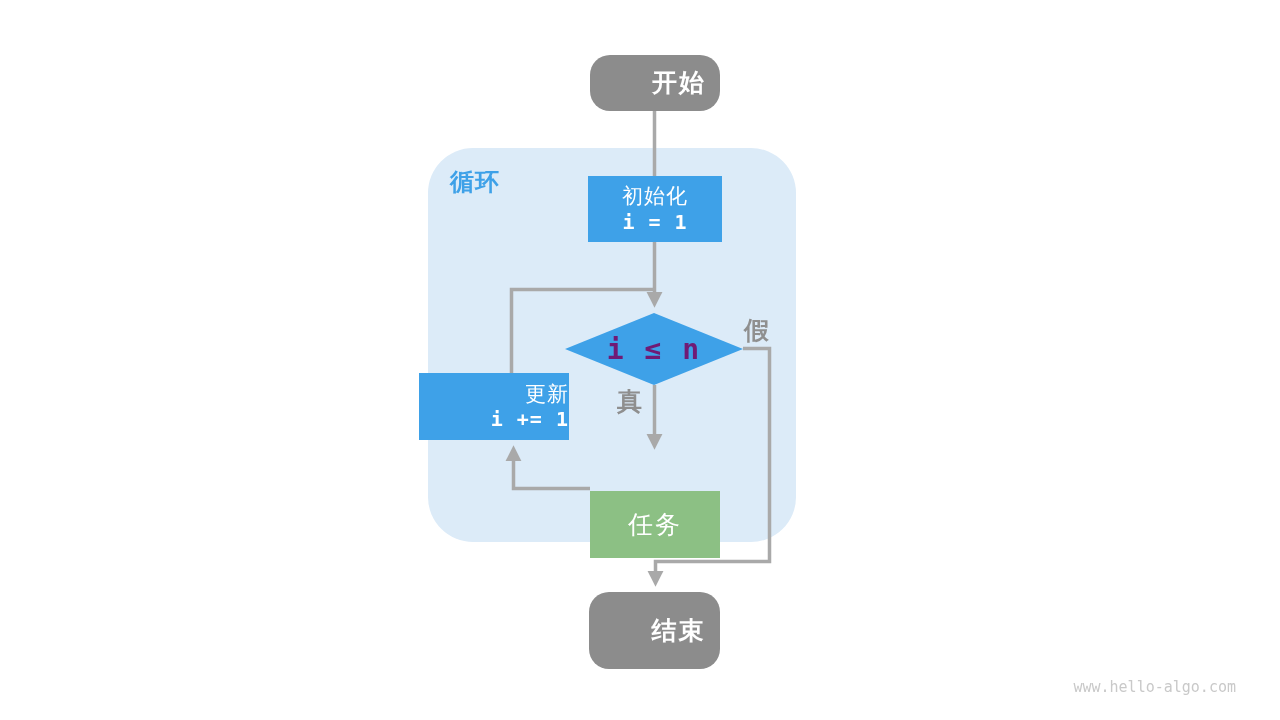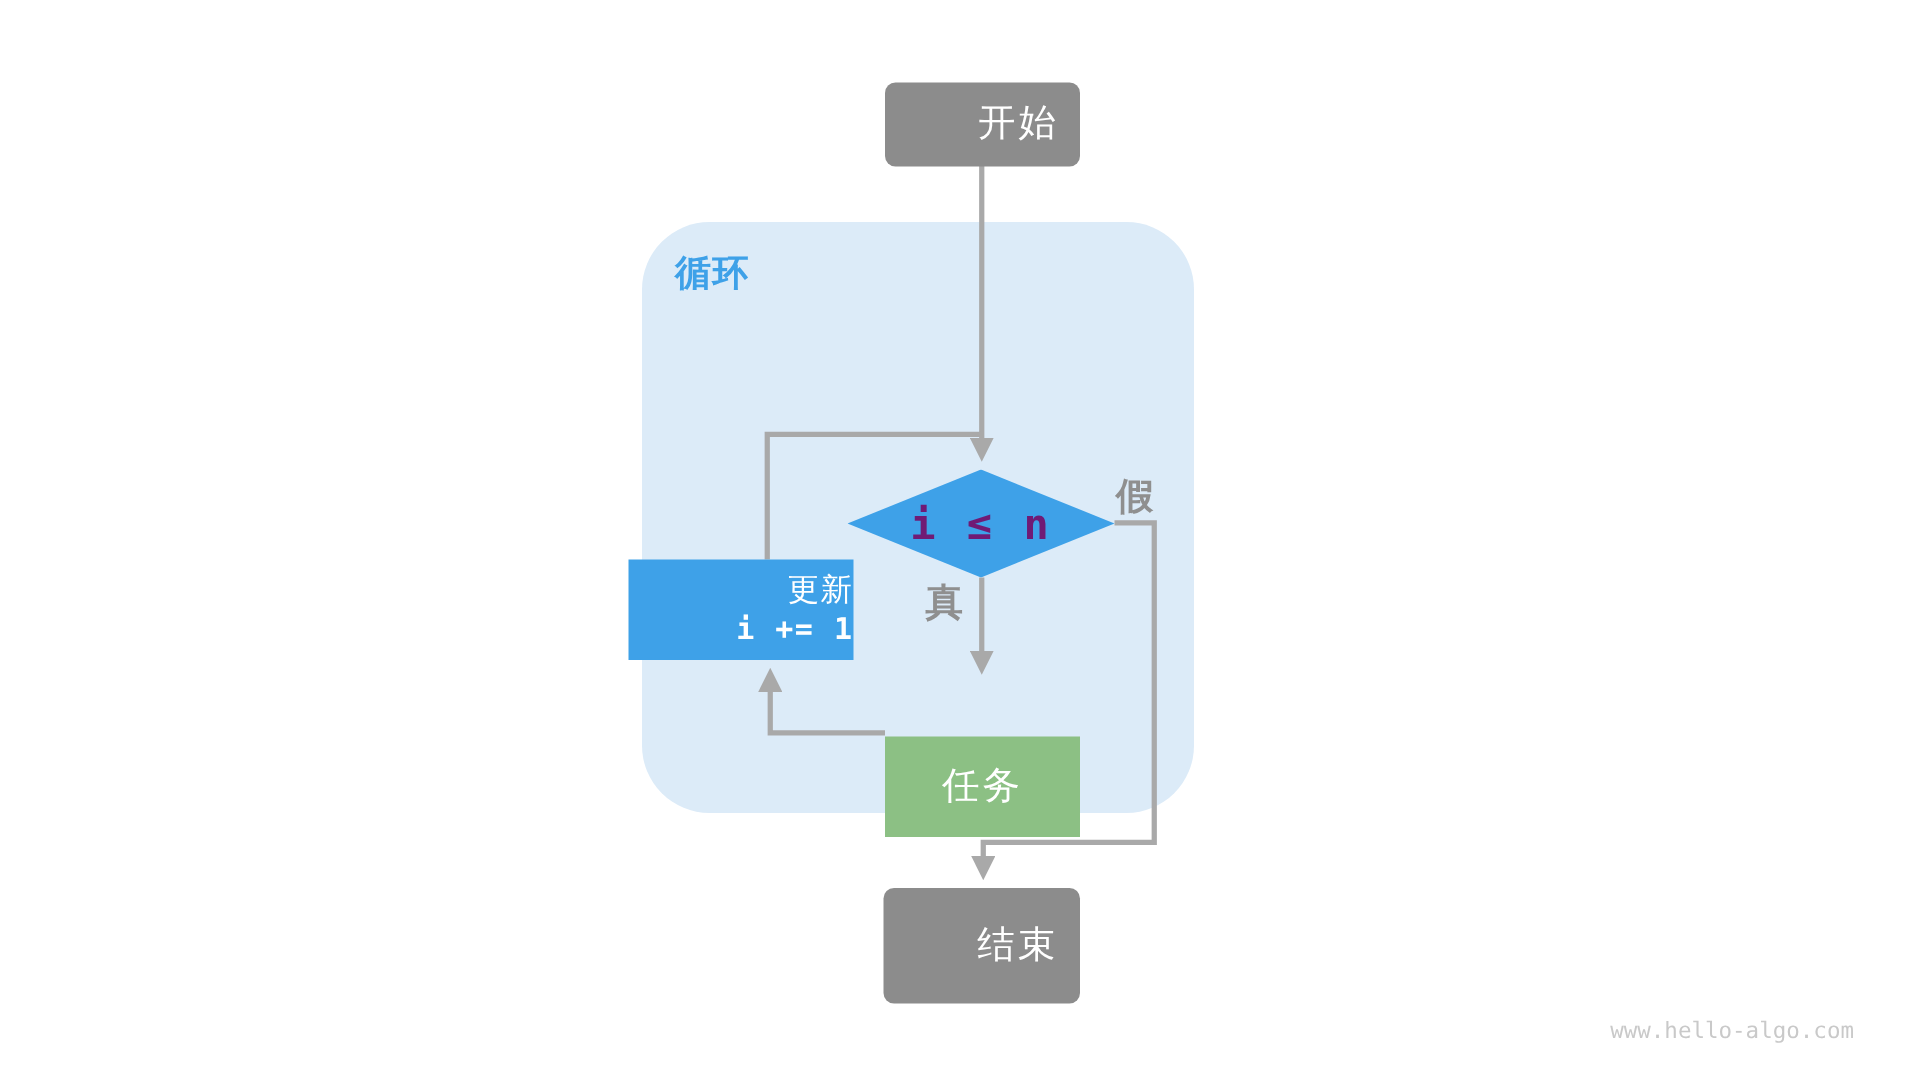--- a/index.html
+++ b/index.html
@@ -54,23 +54,23 @@
     display: flex;
     flex-direction: column;
     align-items: center;
     justify-content: center;
     color: #ffffff;
     z-index: 3;
     line-height: 1.25;
   }
   .node-terminal {
     background: var(--node-gray);
-    border-radius: 7px;
+    border-radius: 20px;
     font-size: 25px;
-    font-weight: 400;
+    font-weight: 700;
     letter-spacing: 2px;
     padding-left: 48px;
   }
   .node-start { left: 590px; top: 55px;  width: 130px; height: 56px; }
   .node-end   { left: 589px; top: 592px; width: 131px; height: 77px; }
 
   .node-process {
     background: var(--node-blue);
     font-size: 21px;
     font-weight: 500;
@@ -155,20 +155,24 @@
 
     <path d="M590,488.5 H513.5 V450" stroke="#A9A9A9" stroke-width="3.5" marker-end="url(#arrow)"></path>
 
     <path d="M743,348.5 H769.5 V561.5 H655.5 V582" stroke="#A9A9A9" stroke-width="3.5" marker-end="url(#arrow)"></path>
   </svg>
 
   <div class="node node-terminal node-start">
     <span>开始</span>
   </div>
 
+  <div class="node node-process node-init">
+    <span>初始化</span>
+    <span class="code-line">i = 1</span>
+  </div>
 
   <div class="diamond-wrap">
     <svg width="178" height="72" viewBox="0 0 178 72">
       <polygon points="89,0 178,36 89,72 0,36" fill="#3EA1E8"></polygon>
     </svg>
     <div class="diamond-expr">i ≤ n</div>
   </div>
 
   <div class="node node-process node-update">
     <span>更新</span>

